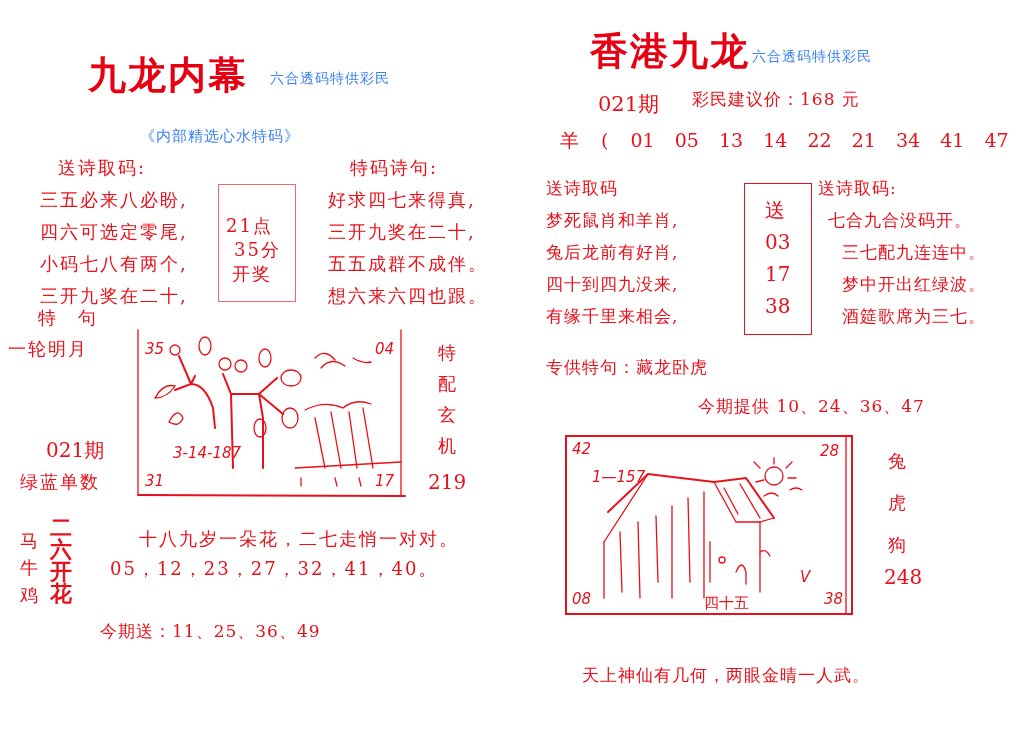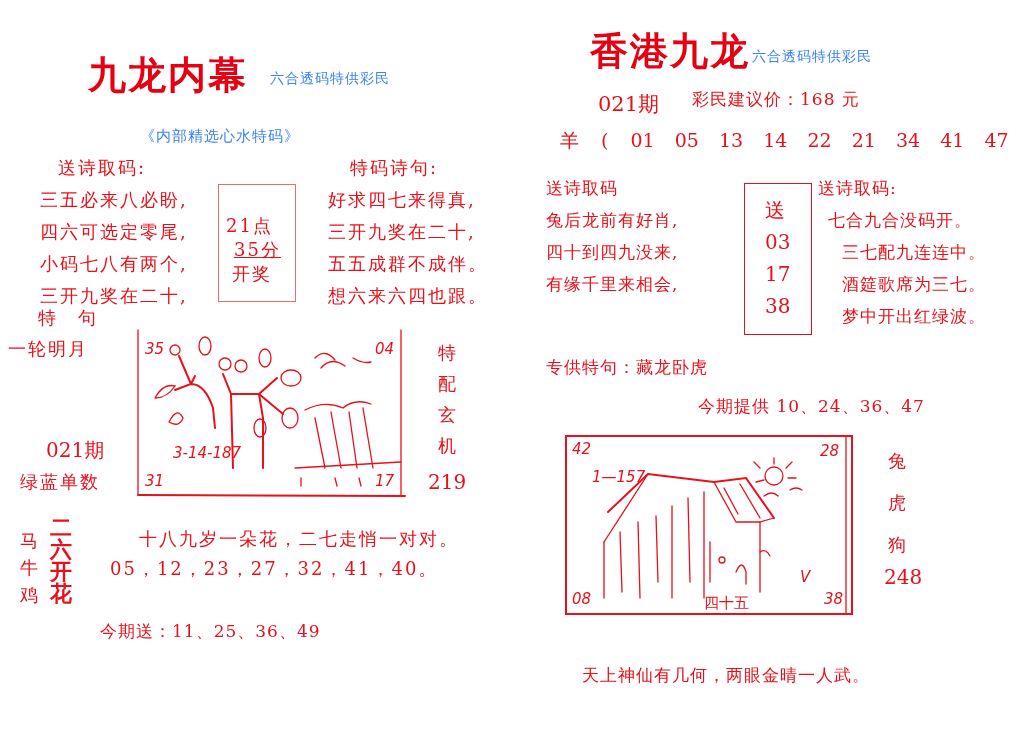--- a/index.html
+++ b/index.html
@@ -29,21 +29,21 @@
   <div style="padding-left:18px;">送诗取码:</div>
   <div>三五必来八必盼,</div>
   <div>四六可选定零尾,</div>
   <div>小码七八有两个,</div>
   <div>三开九奖在二十,</div>
 </div>
 
 <div class="box" style="left:218px;top:184px;width:76px;height:116px;"></div>
 <div class="abs t18" style="left:226px;top:214px;line-height:24px;">
   <div>21点</div>
-  <div style="padding-left:8px;text-decoration:underline;">35分</div>
+  <div style="padding-left:8px;">35分</div>
   <div style="padding-left:6px;">开奖</div>
 </div>
 
 <div class="abs t18 line" style="left:328px;top:152px;">
   <div style="padding-left:22px;">特码诗句:</div>
   <div>好求四七来得真,</div>
   <div>三开九奖在二十,</div>
   <div>五五成群不成伴。</div>
   <div>想六来六四也跟。</div>
 </div>
@@ -122,39 +122,40 @@
   <span style="margin-left:10px;">34</span>
   <span style="margin-left:10px;">41</span>
   <span style="margin-left:10px;">47</span>
   
   
   
 </div>
 
 <div class="abs t17" style="left:546px;top:172px;line-height:32px;">
   <div>送诗取码</div>
+  <div>梦死鼠肖和羊肖,</div>
   <div>兔后龙前有好肖,</div>
   <div>四十到四九没来,</div>
   <div>有缘千里来相会,</div>
 </div>
 
 <div class="box" style="left:744px;top:183px;width:66px;height:150px;border-color:#e8101a;"></div>
 <div class="abs col-vert" style="left:765px;top:194px;font-size:20px;line-height:32px;">
   <span>送</span>
   <span>03</span>
   <span>17</span>
   <span>38</span>
 </div>
 
 <div class="abs t17" style="left:818px;top:172px;line-height:32px;">
   <div>送诗取码:</div>
   <div style="padding-left:10px;">七合九合没码开。</div>
   <div style="padding-left:24px;">三七配九连连中。</div>
+  <div style="padding-left:24px;">梦中开出红绿波。</div>
   <div style="padding-left:24px;">酒筵歌席为三七。</div>
-  <div style="padding-left:24px;">梦中开出红绿波。</div>
 </div>
 
 <div class="abs t17" style="left:546px;top:356px;">专供特句：藏龙卧虎</div>
 <div class="abs t17" style="left:698px;top:395px;">今期提供 10、24、36、47</div>
 
 <svg class="drawing" style="left:564px;top:432px;" width="300" height="186">
   <rect class="pen" x="2" y="4" width="286" height="178"></rect>
   <line class="pen-thin" x1="282" y1="4" x2="282" y2="182"></line>
   <text class="pen-label" x="8" y="22">42</text>
   <text class="pen-label" x="256" y="24">28</text>

